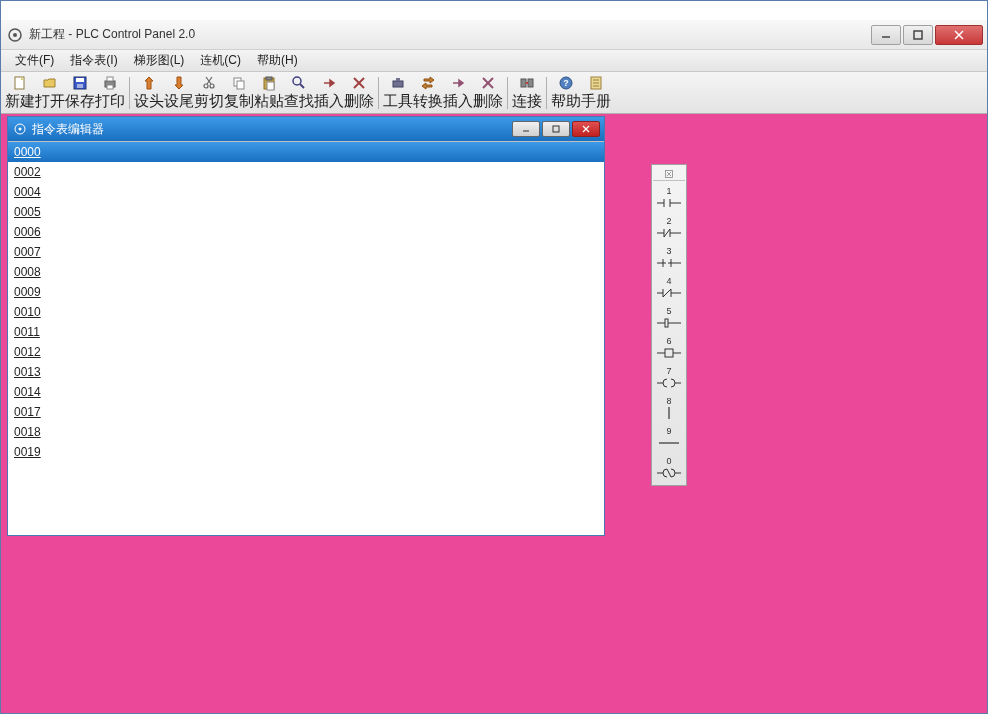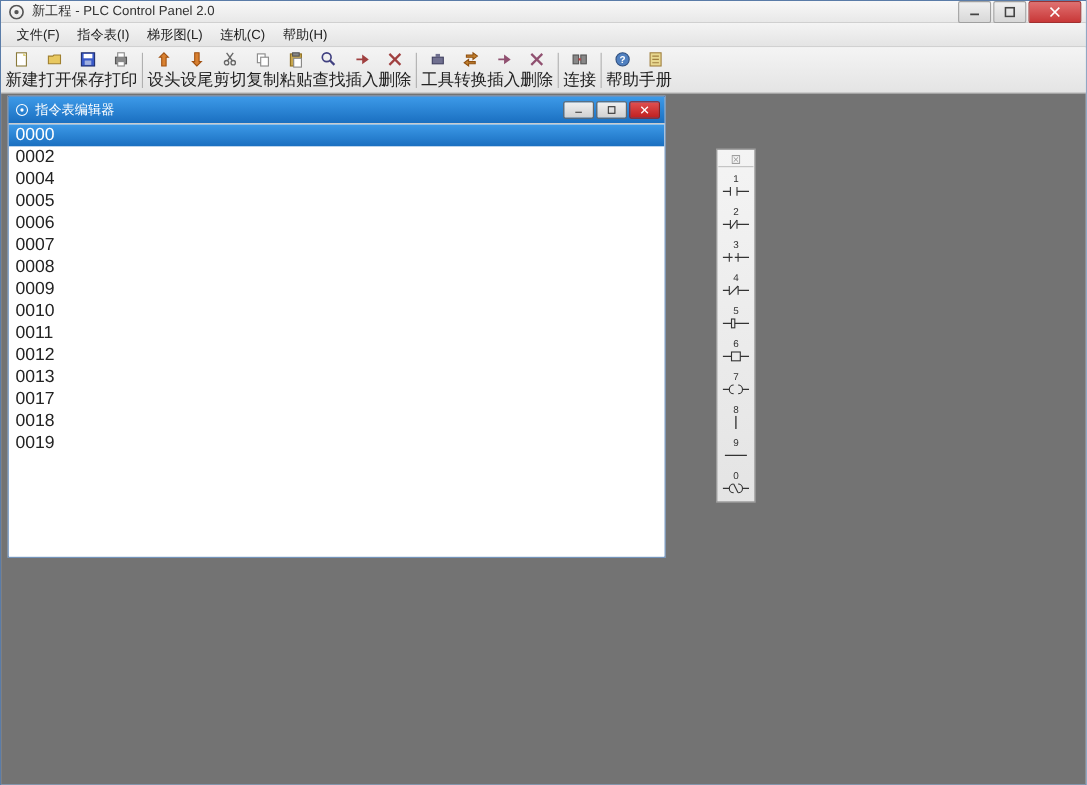--- a/index.html
+++ b/index.html
@@ -1,47 +1,47 @@
 <!DOCTYPE html>
 <html><head>
 <meta charset="utf-8">
 <style>
 * { box-sizing: border-box; margin: 0; padding: 0; }
 body { font-family: "Microsoft YaHei", "SimSun", sans-serif; font-size: 12px; background: #fff; overflow: hidden; width: 988px; height: 714px; position: relative; }
 
 
 .window { width: 988px; height: 714px; border: 1px solid #5a7ca8; background: #fff; display: flex; flex-direction: column; }
-.titlebar { height: 20px; background: linear-gradient(#f8f8f8, #e8e8e8); display: flex; align-items: center; padding: 0 4px; border-bottom: 1px solid #d0d0d0; }
+.titlebar { height: 30px; background: linear-gradient(#f8f8f8, #e8e8e8); display: flex; align-items: center; padding: 0 4px; border-bottom: 1px solid #d0d0d0; margin-top: 19px; }
 .titlebar-icon { width: 16px; height: 16px; margin: 0 6px 0 2px; display: flex; align-items: center; justify-content: center; }
 .titlebar-title { flex: 1; color: #333; font-size: 12px; }
 .win-controls { display: flex; gap: 2px; }
 .win-btn { width: 30px; height: 20px; border: 1px solid #a0a0a0; background: linear-gradient(#f0f0f0, #d8d8d8); border-radius: 2px; display: flex; align-items: center; justify-content: center; cursor: default; font-size: 10px; color: #444; }
 .win-btn.close { background: linear-gradient(#e07070, #c83838); color: #fff; width: 48px; border-color: #a03030; }
 
 .menubar { height: 22px; background: linear-gradient(#f4f4f4, #e4e4e4); display: flex; align-items: flex-end; padding: 0 6px; border-bottom: 1px solid #c8c8c8; }
 .menu-item { padding: 2px 8px; cursor: default; color: #222; }
 
 .toolbar { height: 42px; background: linear-gradient(#f4f4f4, #e4e4e4); display: flex; align-items: center; padding: 2px 4px; border-bottom: 1px solid #b0b0b0; gap: 0; }
 .tb-btn { width: 30px; height: 38px; display: flex; flex-direction: column; align-items: center; justify-content: center; gap: 1px; cursor: default; padding: 2px 0; }
 .tb-icon { width: 18px; height: 18px; display: flex; align-items: center; justify-content: center; }
 .tb-label { font-size: 15px; color: #222; white-space: nowrap; }
 .tb-sep { width: 1px; height: 32px; background: #b0b0b0; margin: 0 4px; }
 
-.workspace { flex: 1; background: #737373; position: relative; padding: 2px; }
+.workspace { flex: 1; background: #ec4899; position: relative; padding: 2px; }
 
 
 .child-win { position: absolute; left: 6px; top: 2px; width: 598px; height: 420px; border: 1px solid #4a78b0; background: #fff; display: flex; flex-direction: column; }
 .child-title { height: 24px; background: linear-gradient(#3d9ae8, #1a6fc0); display: flex; align-items: center; padding: 0 4px; color: #fff; }
 .child-title-icon { width: 16px; height: 16px; margin-right: 4px; display:flex; align-items:center; justify-content:center;}
 .child-title-text { flex: 1; font-size: 12px; }
 .child-controls { display: flex; gap: 2px; }
 .child-btn { width: 28px; height: 16px; border: 1px solid #666; background: linear-gradient(#f0f0f0,#d0d0d0); border-radius: 2px; display: flex; align-items: center; justify-content: center; font-size: 9px; color: #333; }
 .child-btn.close { background: linear-gradient(#e05050,#c02020); color:#fff; border-color:#902020; }
 .child-body { flex: 1; background: #fff; overflow-y: auto; overflow-x: hidden; border-top: 1px solid #c0c0c0; }
-.row { height: 20px; display: flex; align-items: center; padding-left: 6px; font-size: 16px; color: #222; }
+.row { height: 20px; display: flex; align-items: center; padding-left: 6px; font-size: 12px; color: #222; text-decoration: underline; }
 .row.sel { background: linear-gradient(#3d9ae8, #1a6fc0); color: #fff; }
 .rownum { width: 50px; }
 .child-body::-webkit-scrollbar { width: 16px; }
 .child-body::-webkit-scrollbar-track { background: #e8e8e8; }
 .child-body::-webkit-scrollbar-thumb { background: #c0c0c0; border: 1px solid #a0a0a0; }
 
 
 .palette { position: absolute; left: 650px; top: 50px; width: 36px; background: linear-gradient(#f4f4f4,#e4e4e4); border: 1px solid #a0a0a0; padding: 2px 1px; }
 .pal-close { height: 14px; display: flex; align-items: center; justify-content: center; font-size: 9px; color: #666; border-bottom: 1px solid #c0c0c0; margin-bottom: 2px; }
 .pal-item { height: 30px; display: flex; flex-direction: column; align-items: center; justify-content: center; gap: 0; cursor: default; }
@@ -331,20 +331,23 @@
           <div class="row">
             <span class="rownum">0011</span>
           </div>
           <div class="row">
             <span class="rownum">0012</span>
           </div>
           <div class="row">
             <span class="rownum">0013</span>
           </div>
           <div class="row">
+            <span class="rownum">0014</span>
+          </div>
+          <div class="row">
             <span class="rownum">0017</span>
           </div>
           <div class="row">
             <span class="rownum">0018</span>
           </div>
           <div class="row">
             <span class="rownum">0019</span>
           </div>
         </div>
     </div>

